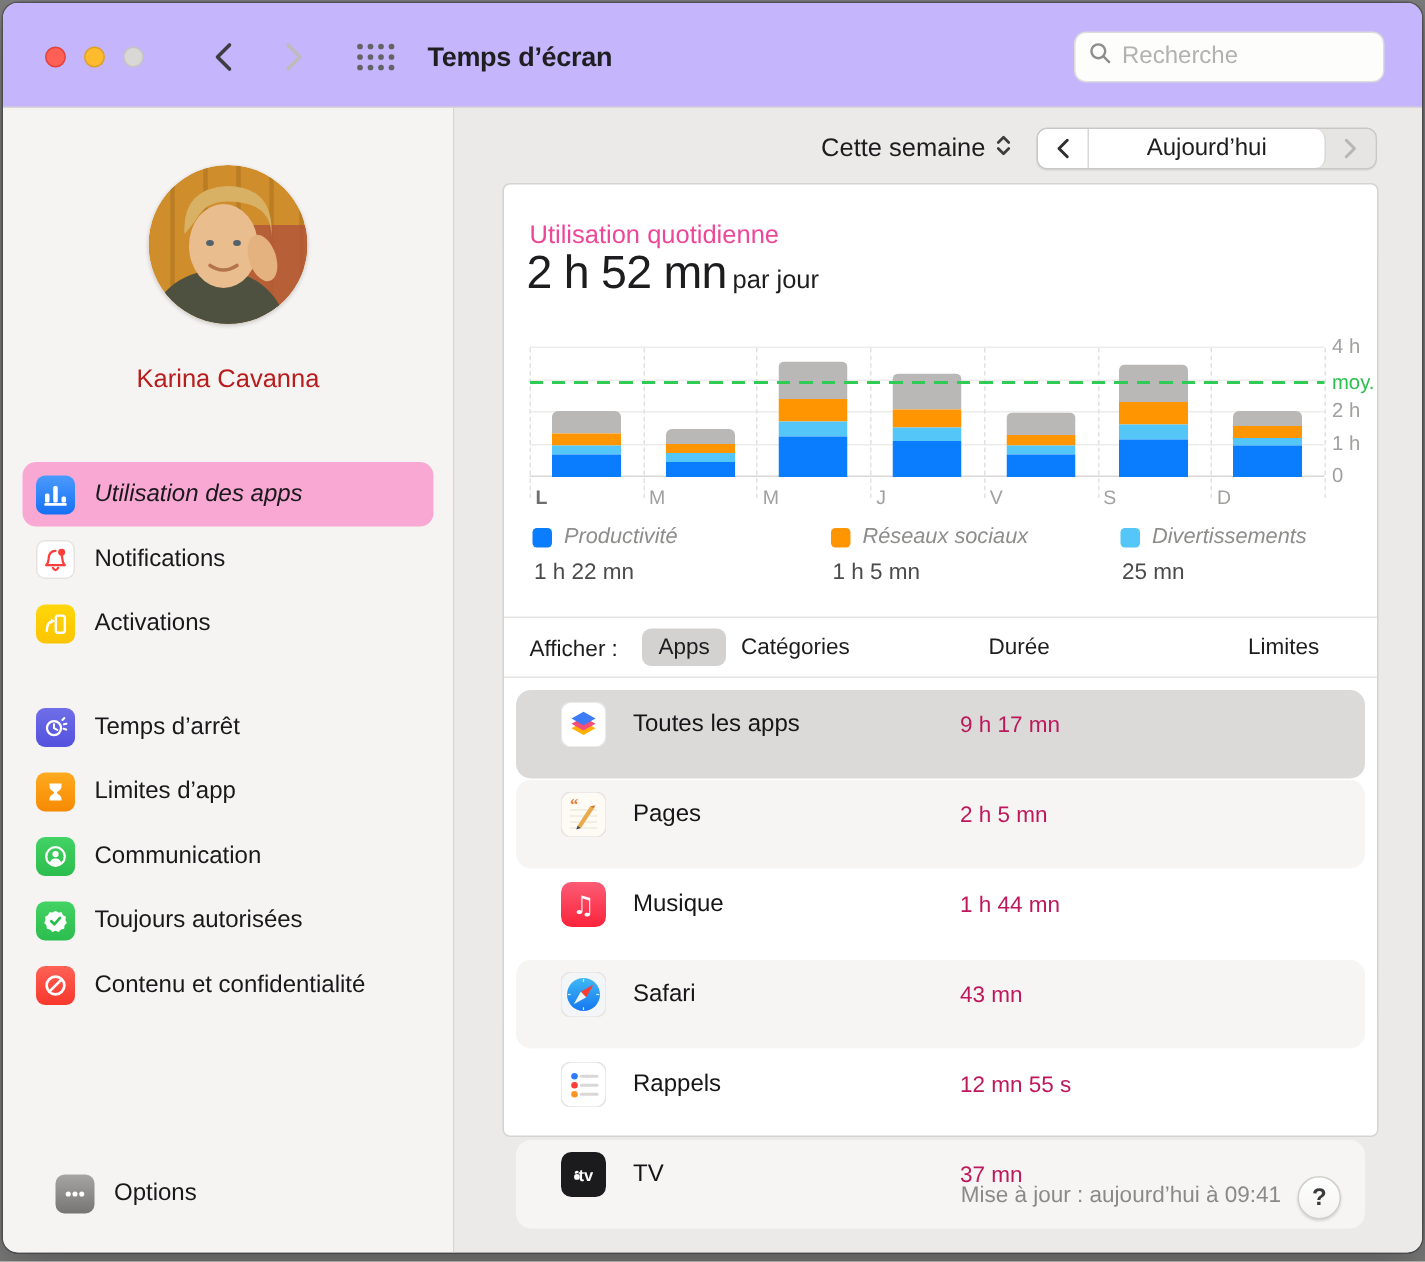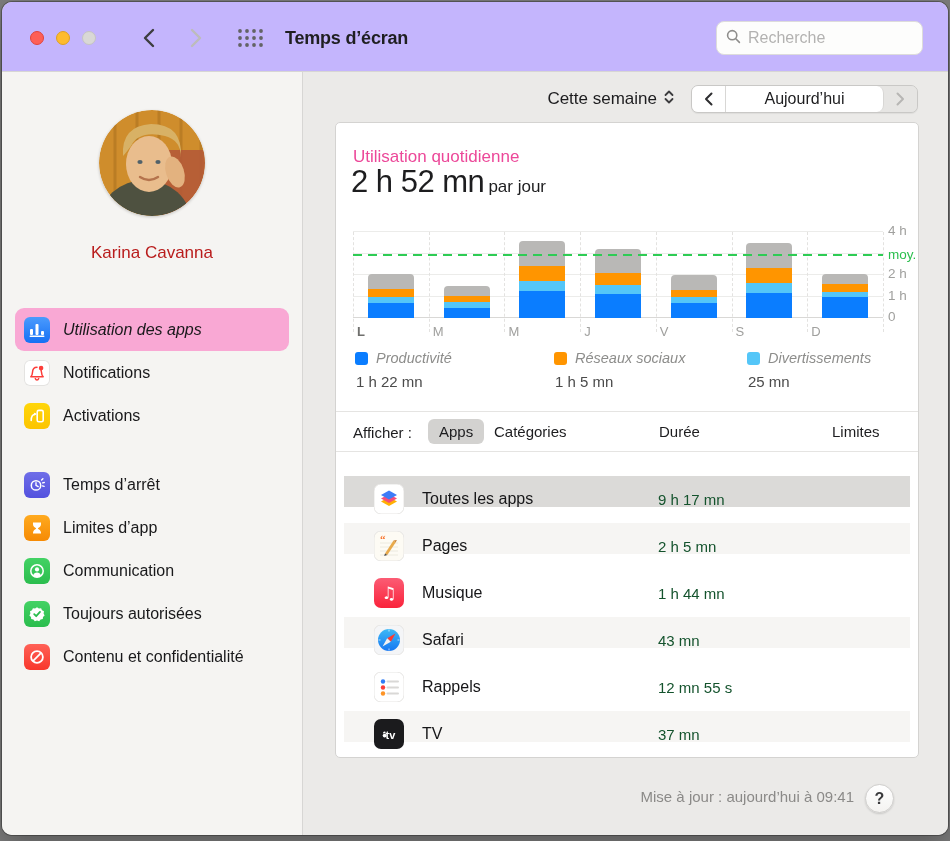--- a/index.html
+++ b/index.html
@@ -101,27 +101,27 @@
     position: absolute; left: 0; top: 288px; width: 100%; height: 41px;
     border-top: 1px solid #e5e4e2; border-bottom: 1px solid #e5e4e2;
   }
   .filter-label { position: absolute; left: 17px; top: 12px; font-size: 15px; color: #1d1d1f; }
   .tab-pill { position: absolute; left: 92px; top: 7px; padding: 4px 11px; border-radius: 6px; background: #d3d2d0; font-size: 15px; color: #1d1d1f; }
   .tab-plain { position: absolute; left: 158px; top: 11px; font-size: 15px; color: #1d1d1f; }
   .col-duration { position: absolute; left: 323px; top: 11px; font-size: 15px; color: #1d1d1f; }
   .col-limits { position: absolute; left: 496px; top: 11px; font-size: 15px; color: #1d1d1f; }
   
   .applist { position: absolute; left: 0; top: 337px; width: 100%; }
-  .app-row { position: relative; height: 31px; margin: 16px 8px 1px; border-radius: 0; }
+  .app-row { position: relative; height: 59px; margin: 0 8px 1px; border-radius: 10px; }
   .app-row.sel { background: #dbdad8; }
   .app-row.alt { background: #f6f5f3; }
   .app-icon { position: absolute; left: 30px; top: 8px; width: 30px; height: 30px; }
   .app-icon svg { display: block; }
   .app-name { position: absolute; left: 78px; top: 14px; font-size: 16px; color: #161618; }
-  .app-dur { position: absolute; left: 314px; top: 15px; font-size: 15px; color: #14532d; }
+  .app-dur { position: absolute; left: 296px; top: 15px; font-size: 15px; color: #be185d; }
   
   .footer-text { position: absolute; right: 94px; bottom: 30px; font-size: 15px; color: #8b8a88; }
   .help-btn {
     position: absolute; right: 54px; bottom: 22px; width: 29px; height: 29px; border-radius: 50%;
     background: linear-gradient(#ffffff, #f4f3f1); border: 1px solid #cfcecc;
     box-shadow: 0 1px 2px rgba(0,0,0,.15);
     display: flex; align-items: center; justify-content: center;
     font-size: 16px; font-weight: 700; color: #3a3a3c;
   }
 </style>
@@ -297,20 +297,32 @@
           <span class="sicon" style="background:linear-gradient(#ff6157,#f8372b)">
             <svg width="18" height="18" viewBox="0 0 18 18">
               <circle cx="9" cy="9" r="5.9" fill="none" stroke="#fff" stroke-width="1.8"></circle>
               <line x1="4.9" y1="13.1" x2="13.1" y2="4.9" stroke="#fff" stroke-width="1.8"></line>
             </svg>
           </span>
           <span>Contenu et confidentialité</span>
         </div>
       </div>
 
+      <div class="side-item options-item">
+        <span class="sicon" style="background:linear-gradient(#a6a5a3,#767573)">
+          <svg width="18" height="18" viewBox="0 0 18 18">
+              <g fill="#fff">
+                <circle cx="4.5" cy="9" r="1.7"></circle>
+                <circle cx="9" cy="9" r="1.7"></circle>
+                <circle cx="13.5" cy="9" r="1.7"></circle>
+              </g>
+            </svg>
+        </span>
+        <span>Options</span>
+      </div>
     </div>
 
     <div class="content">
 
       <div class="toolbar">
         <div class="period">
           <span>Cette semaine</span>
           <span>
             <svg width="12" height="16" viewBox="0 0 12 16">
                 <g fill="none" stroke="#3c3c3e" stroke-width="1.8" stroke-linecap="round" stroke-linejoin="round">

